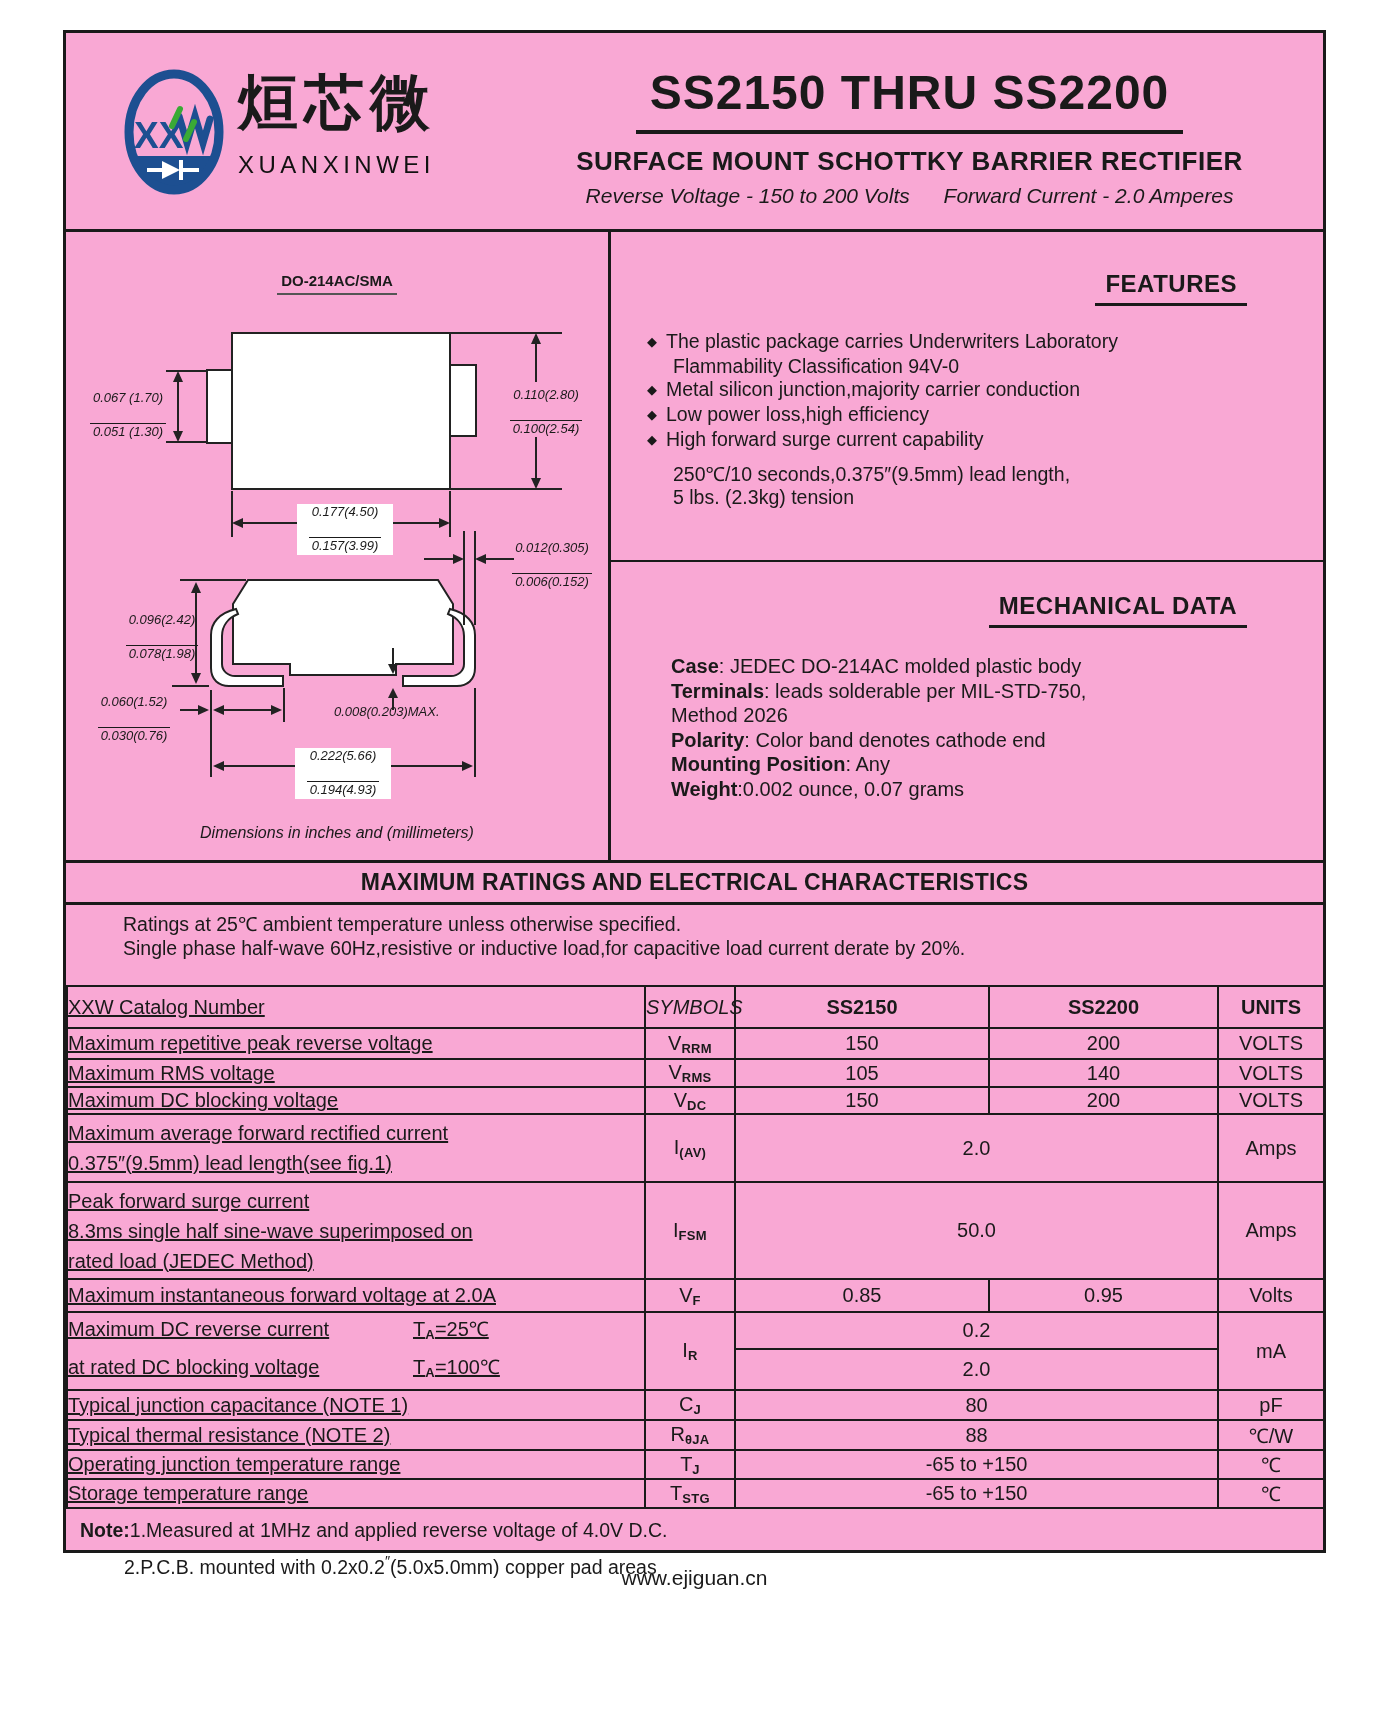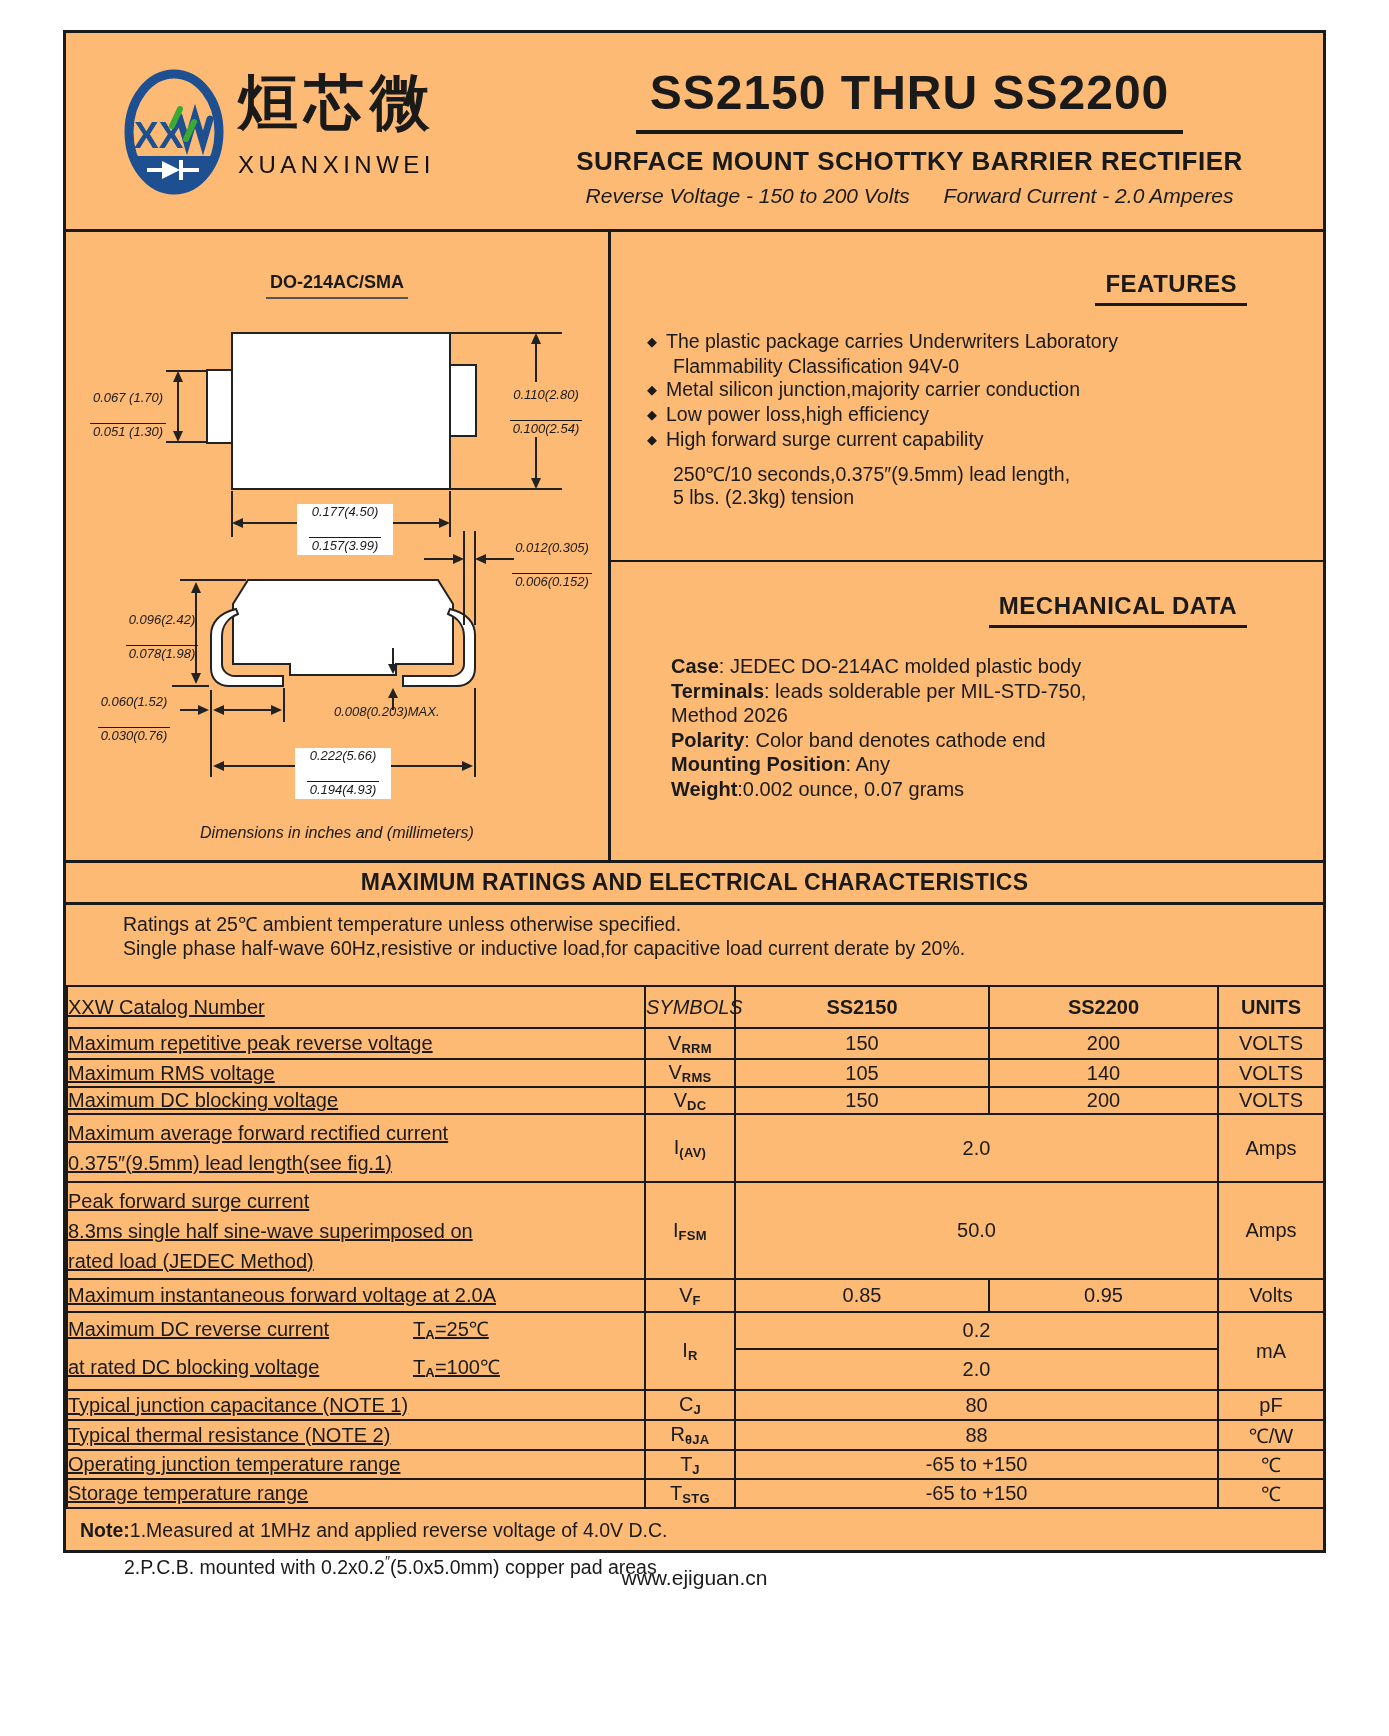--- a/index.html
+++ b/index.html
@@ -1,39 +1,39 @@
 <!DOCTYPE html>
 <html><head>
 <meta charset="utf-8">
 <style>
   * { margin:0; padding:0; box-sizing:border-box; }
   body { background:#fff; font-family:"Liberation Sans", sans-serif; color:#1a1a1a; }
   .page { position:relative; width:1389px; height:1736px; background:#fff; overflow:hidden; }
-  .sheet { position:absolute; left:63px; top:30px; width:1263px; height:1523px; border:3px solid #1a1a1a; background:#fdba74; }
+  .sheet { position:absolute; left:63px; top:30px; width:1263px; height:1523px; border:3px solid #1a1a1a; background:#f9a8d4; }
 
   
   .hdr { height:199px; border-bottom:3px solid #1a1a1a; display:flex; }
   .logo-block { width:430px; padding:36px 0 0 58px; display:flex; }
   .logo-text { margin-left:14px; }
   .logo-cn { font-size:60px; font-weight:bold; line-height:1.1; letter-spacing:6px; font-family:"DejaVu Sans", sans-serif; }
   .logo-en { font-size:24px; letter-spacing:4.5px; margin-top:16px; color:#111; }
   .title-block { flex:1; text-align:center; padding-top:32px; }
   .main-title { display:inline-block; font-size:48px; font-weight:bold; letter-spacing:1px;
                 border-bottom:4px solid #1a1a1a; padding:0 14px 10px 14px; }
   .sub-title { margin-top:12px; font-size:26px; font-weight:bold; letter-spacing:.5px; }
   .taglines { margin-top:7px; font-size:21px; font-style:italic; }
   .taglines span { margin:0 14px; }
 
   
   .content { height:631px; border-bottom:3px solid #1a1a1a; display:flex; }
   .draw-panel { width:545px; border-right:3px solid #1a1a1a; position:relative; }
   .right-panel { flex:1; }
 
   .pkg-title-wrap { position:absolute; top:40px; left:0; width:100%; text-align:center; }
-  .pkg-title { display:inline-block; font-size:18px; font-weight:bold; border-bottom:2.5px solid #555; padding:0 4px 4px 4px; }
+  .pkg-title { display:inline-block; font-size:15px; font-weight:bold; border-bottom:2.5px solid #555; padding:0 4px 4px 4px; }
   .draw-svg { position:absolute; left:0; top:0; }
   .dim { position:absolute; font-style:italic; font-size:13px; text-align:center; line-height:1.3; }
   .dim .num { display:inline-block; border-bottom:1.5px solid #1a1a1a; padding:0 3px 16px 3px; }
   .dim .den { display:block; }
   .dim.bg { background:#fff; }
   .pkg-caption { position:absolute; top:592px; left:0; width:100%; text-align:center;
                  font-style:italic; font-size:16px; }
 
   .features-box { height:330px; border-bottom:2px solid #1a1a1a; padding-left:36px; }
   .mech-box { padding-left:36px; }

